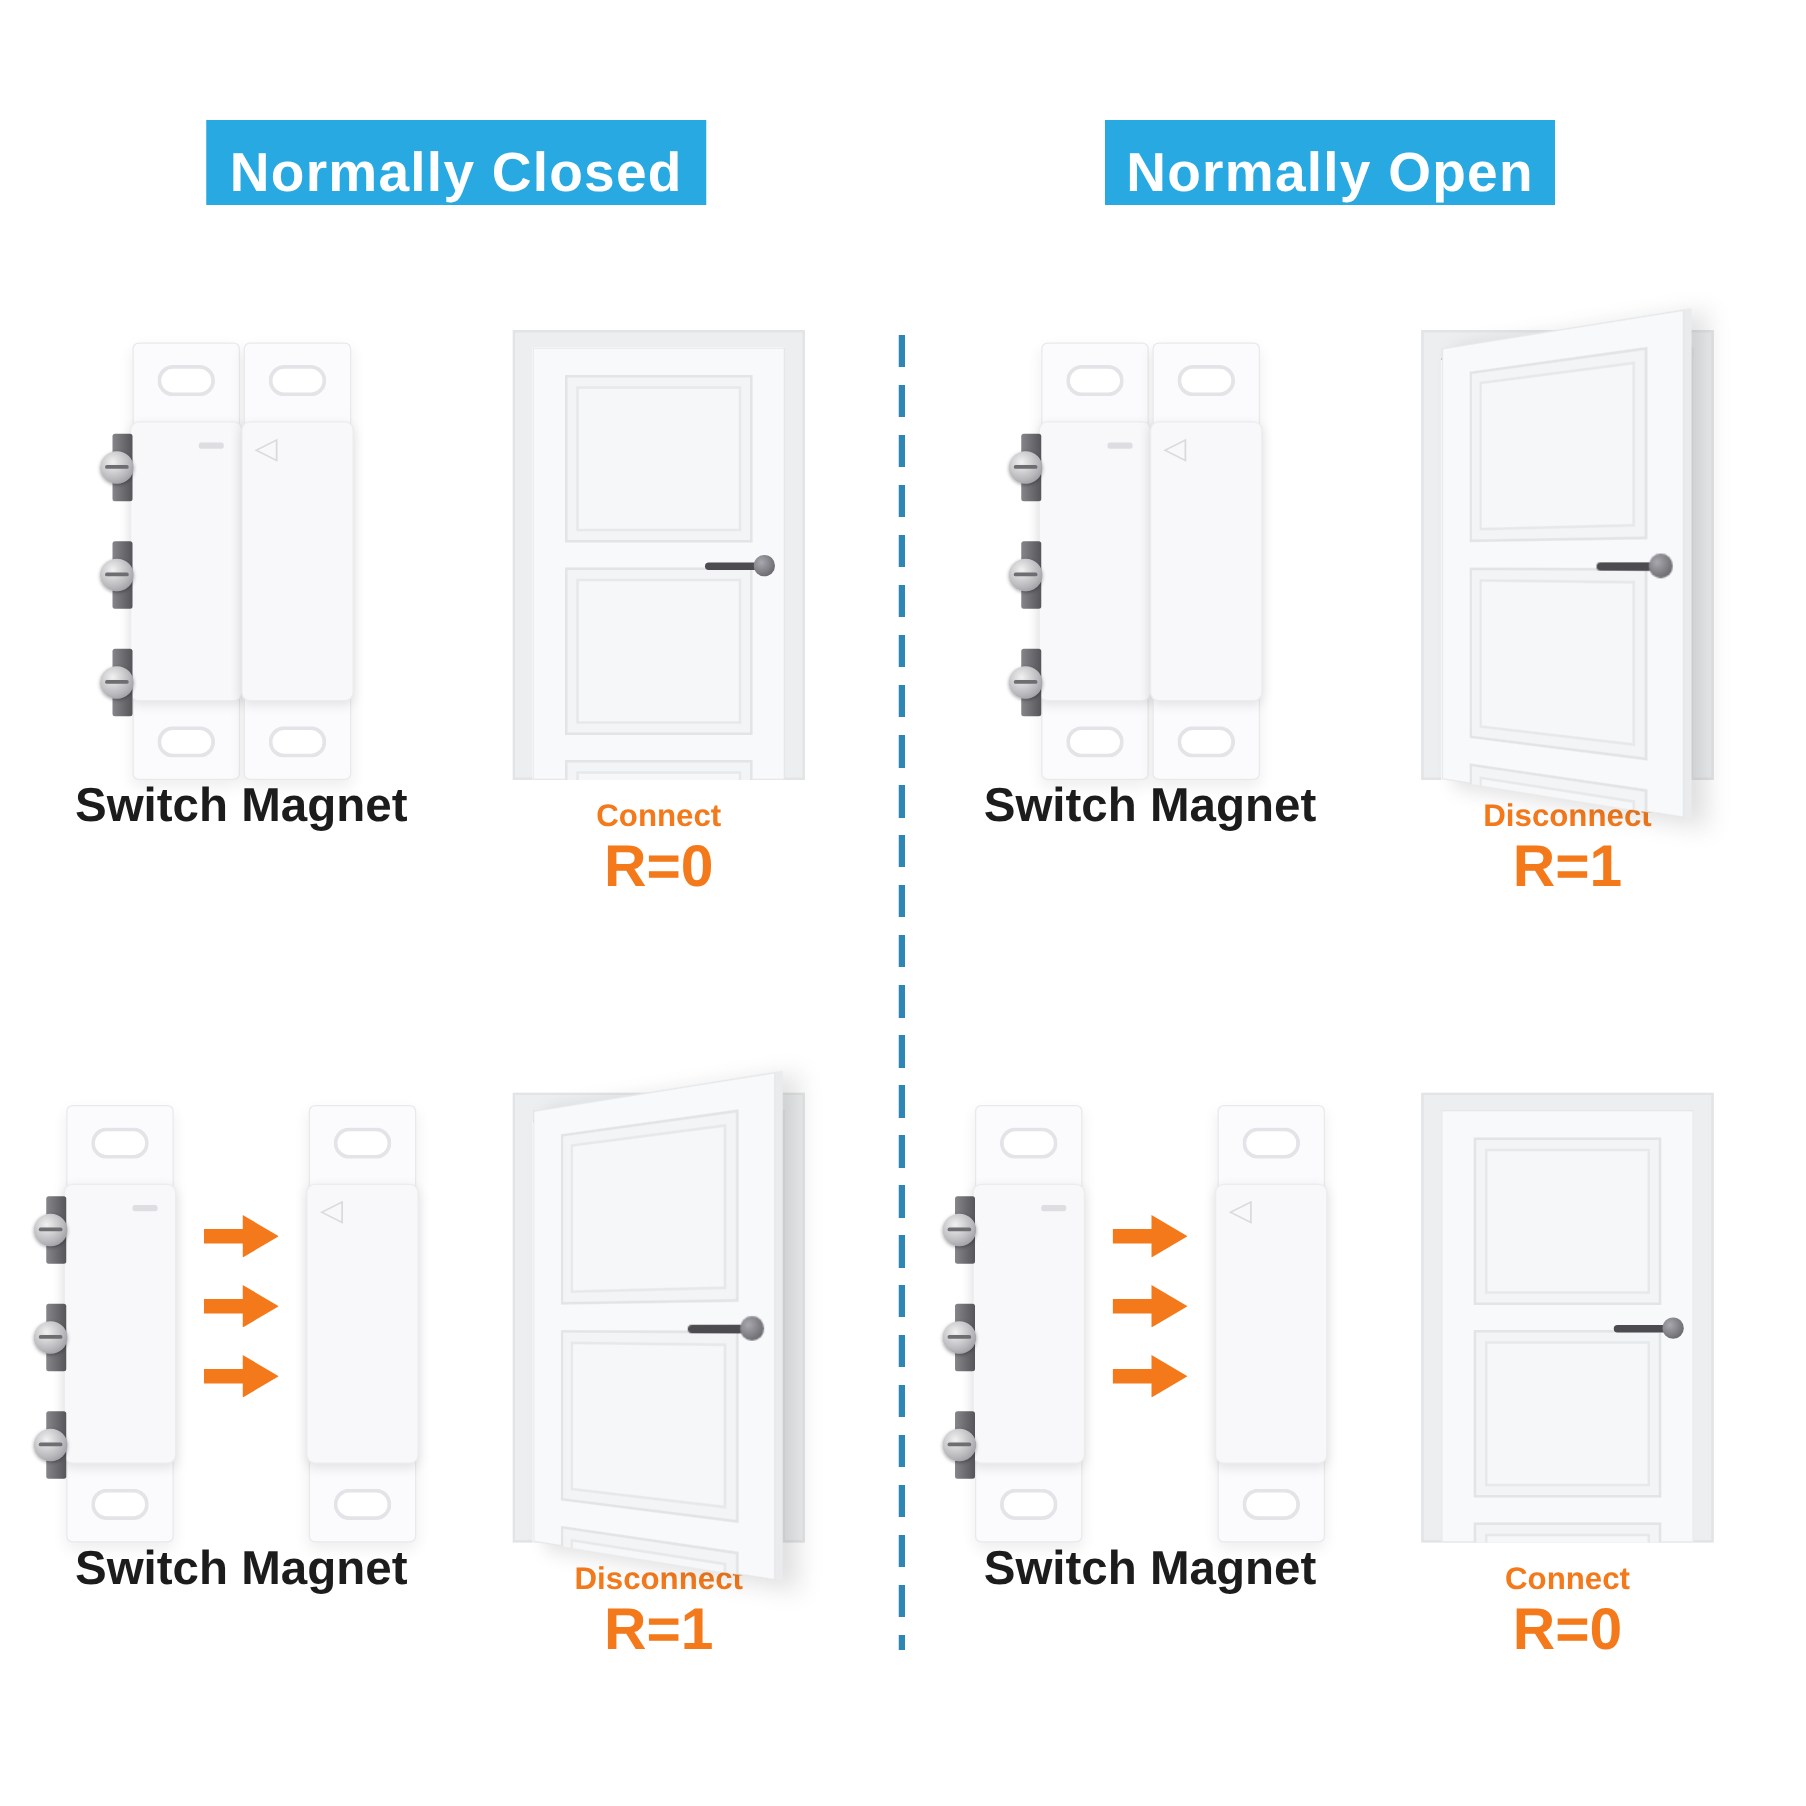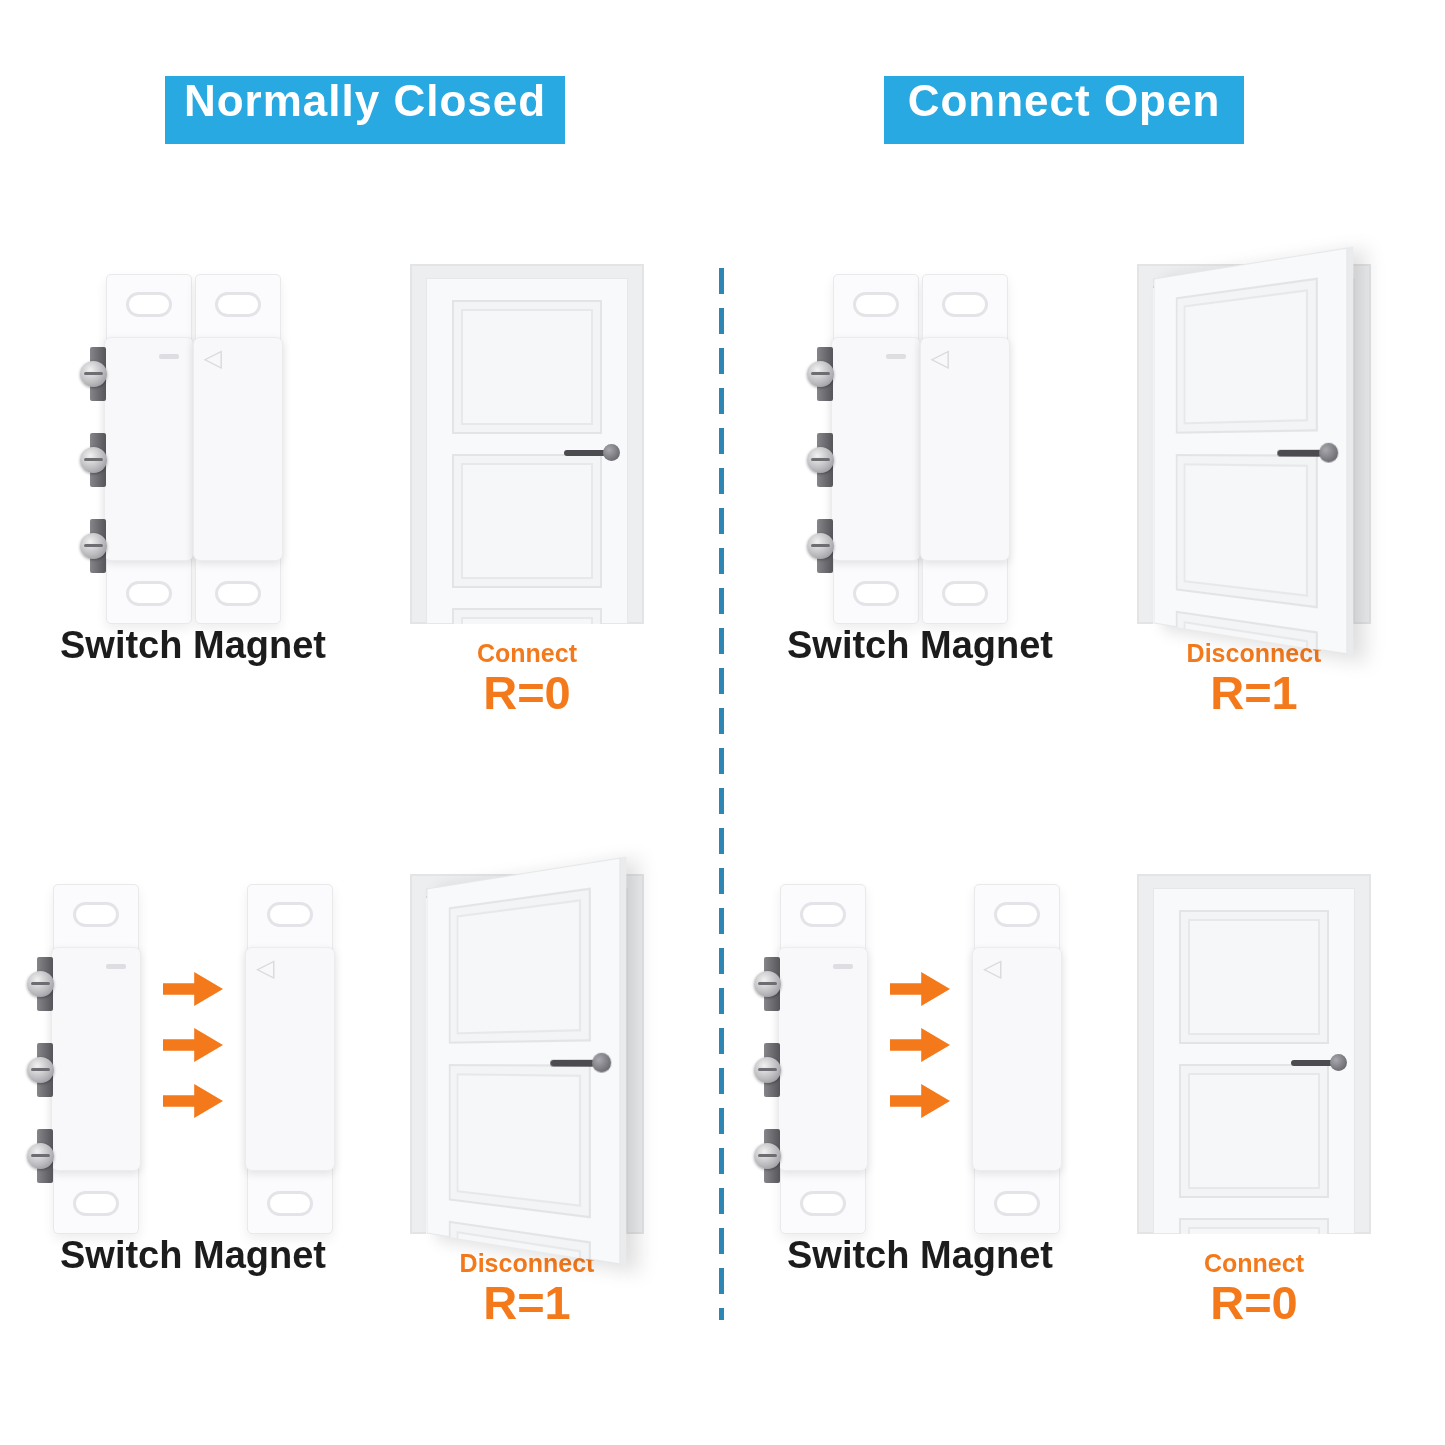--- a/index.html
+++ b/index.html
@@ -1,20 +1,20 @@
 <!DOCTYPE html>
 <html><head>
 <meta charset="utf-8">
 <style>
   html,body{margin:0;padding:0;background:#ffffff;}
   body{width:1445px;height:1445px;font-family:"Liberation Sans",sans-serif;}
   .stage{position:relative;width:1445px;height:1445px;background:#ffffff;overflow:hidden;}
 
   
-  .banner{position:absolute;top:76px;height:68px;display:flex;align-items:flex-start;justify-content:center;
+  .banner{position:absolute;top:96px;height:68px;display:flex;align-items:flex-end;justify-content:center;
           color:#ffffff;font-size:44px;font-weight:bold;letter-spacing:1px;}
   .banner.nc{left:165px;width:400px;}
   .banner.no{left:884px;width:360px;}
 
   
   .divider{position:absolute;left:719px;top:268px;width:5px;height:1052px;
            background:repeating-linear-gradient(to bottom,#2e86b5 0 26px,transparent 26px 40px);}
 
   
   .quad{position:absolute;width:660px;display:flex;justify-content:center;gap:26px;}
@@ -81,21 +81,21 @@
 </style>
 </head>
 <body>
 
 <div class="stage">
 
   <div class="banner nc" style="background:#29a9e1;">
     <span>Normally Closed</span>
   </div>
   <div class="banner no" style="background:#29a9e1;">
-    <span>Connect Open</span>
+    <span>Normally Open</span>
   </div>
 
   <div class="divider"></div>
 
   <div class="quad q1">
     <div class="col">
       <div class="figure">
         <div class="sensor-unit together">
           <div class="piece">
             <div class="slot top"></div>

